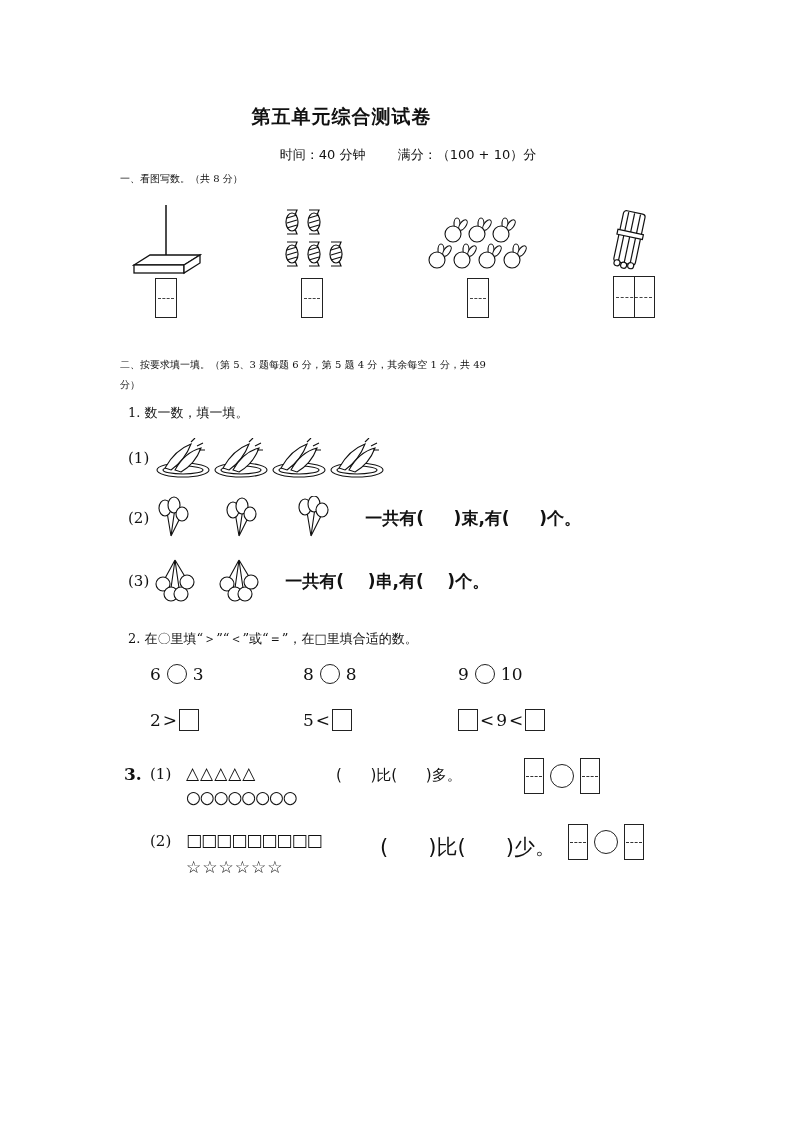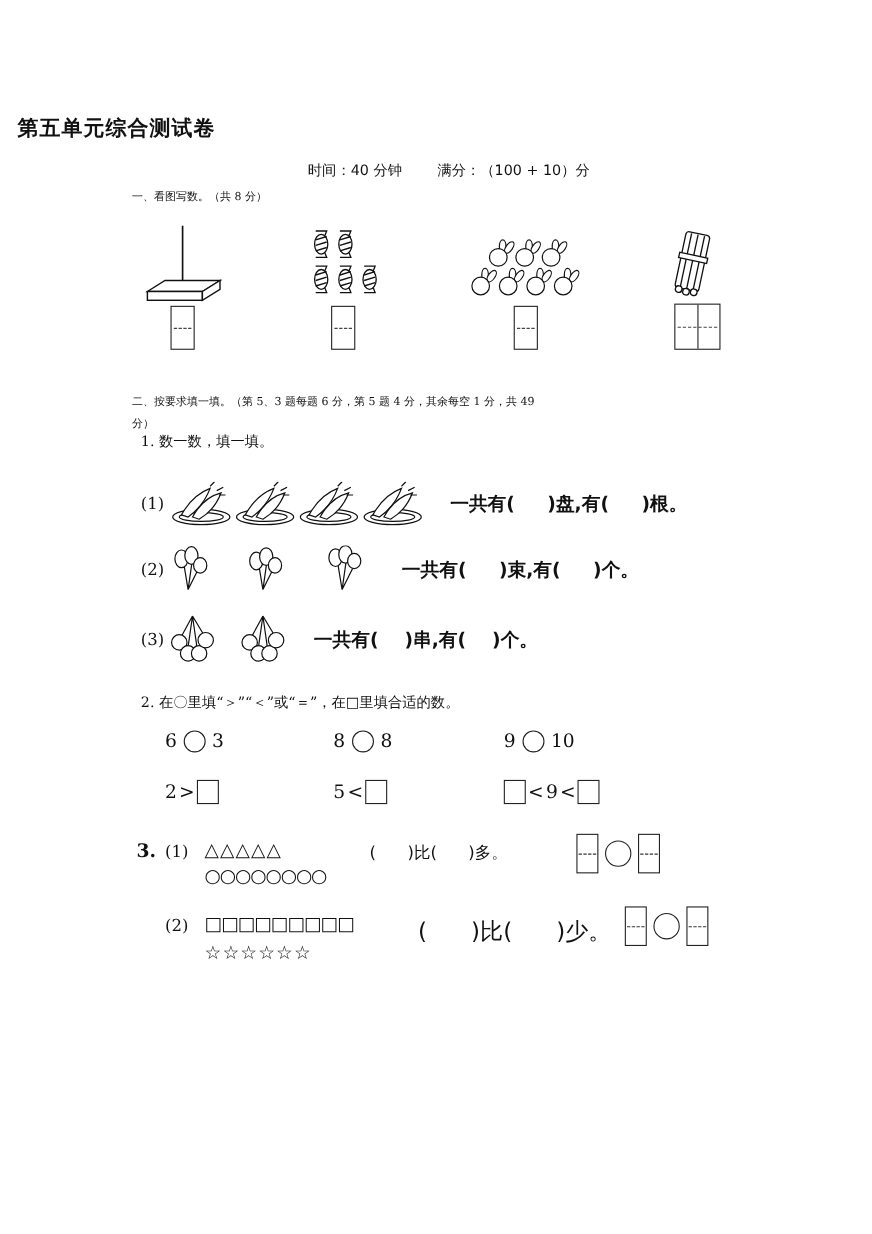--- a/index.html
+++ b/index.html
@@ -1,19 +1,19 @@
 <!DOCTYPE html>
 <html><head>
 <meta charset="utf-8">
 <style>
   html, body { margin:0; padding:0; background:#fff; }
   body { width:793px; height:1122px; position:relative; overflow:hidden; color:#111;
          font-family:"DejaVu Sans","Liberation Sans",sans-serif; }
   .abs { position:absolute; }
-  .title { left:16px; width:675px; top:104px; font-size:19px; font-weight:bold; letter-spacing:1px; }
+  .title { left:4px; width:675px; top:104px; text-align:center; font-size:19px; font-weight:bold; letter-spacing:1px; }
   .meta { left:12px; width:792px; top:146px; text-align:center; font-size:13px; }
   .meta span { margin:0 14px; }
   .sec { font-size:10px; font-family:"DejaVu Serif","Liberation Serif",serif; }
   .q { font-size:13px; font-family:"DejaVu Serif","Liberation Serif",serif; }
   .box { position:absolute; border:1.5px solid #222; box-sizing:border-box; background:#fff; }
   .dash { position:absolute; left:2px; right:2px; top:50%; border-top:1px dashed #444; }
   .vline { position:absolute; top:0; bottom:0; left:50%; border-left:1.5px solid #222; }
   .row { font-size:17px; font-weight:bold; display:flex; align-items:center; white-space:pre; }
   .lbl { font-size:15px; font-weight:normal; font-family:"DejaVu Serif","Liberation Serif",serif; }
   .circ { display:inline-block; width:20px; height:20px; border:1.5px solid #222; border-radius:50%; box-sizing:border-box; vertical-align:middle; }
@@ -133,21 +133,21 @@
       <circle cx="26" cy="55" r="3"></circle>
   </g>
 </svg>
 <div class="box" style="left:613px;top:276px;width:42px;height:42px;">
     <div class="dash"></div>
     <div class="vline"></div>
   </div>
 
 <div class="abs sec" style="left:120px;top:358px;">二、按要求填一填。（第 5、3 题每题 6 分，第 5 题 4 分，其余每空 1 分，共 49</div>
 <div class="abs sec" style="left:120px;top:378px;">分）</div>
-<div class="abs q" style="left:128px;top:392px;text-align:center;">1. 数一数，填一填。</div>
+<div class="abs q" style="left:128px;top:404px;text-align:center;">1. 数一数，填一填。</div>
 
 <div class="abs row" style="left:128px;top:438px;height:40px;">
   <span class="lbl">(1)</span>
   <svg width="240" height="40" style="margin:0 16px 0 4px;">
     <g fill="#fff" stroke="#111" stroke-width="1.1">
       <g transform="translate(2,0)">
           <ellipse cx="28" cy="32" rx="26" ry="7"></ellipse>
           <ellipse cx="28" cy="32" rx="20" ry="4"></ellipse>
           <path d="M10,30 Q20,12 36,6 Q30,22 16,32z"></path>
           <path d="M20,32 Q30,14 46,10 Q40,26 26,34z"></path>
@@ -169,21 +169,20 @@
         </g>
       <g transform="translate(176,0)">
           <ellipse cx="28" cy="32" rx="26" ry="7"></ellipse>
           <ellipse cx="28" cy="32" rx="20" ry="4"></ellipse>
           <path d="M10,30 Q20,12 36,6 Q30,22 16,32z"></path>
           <path d="M20,32 Q30,14 46,10 Q40,26 26,34z"></path>
           <path d="M36,4 l4,-4 M42,8 l6,-3 M44,12 l6,0"></path>
         </g>
     </g>
   </svg>
-  <span>一共有(     )盘,有(     )根。</span>
 </div>
 
 <div class="abs row" style="left:128px;top:496px;height:44px;">
   <span class="lbl">(2)</span>
   <svg width="200" height="44" style="margin:0 12px 0 4px;">
     <g fill="#fff" stroke="#111" stroke-width="1.1">
       <g transform="translate(4,0)">
           <path d="M14,40 L10,16 M14,40 L18,12 M14,40 L24,20"></path>
           <ellipse cx="8" cy="12" rx="6" ry="8"></ellipse>
           <ellipse cx="17" cy="9" rx="6" ry="8"></ellipse>

